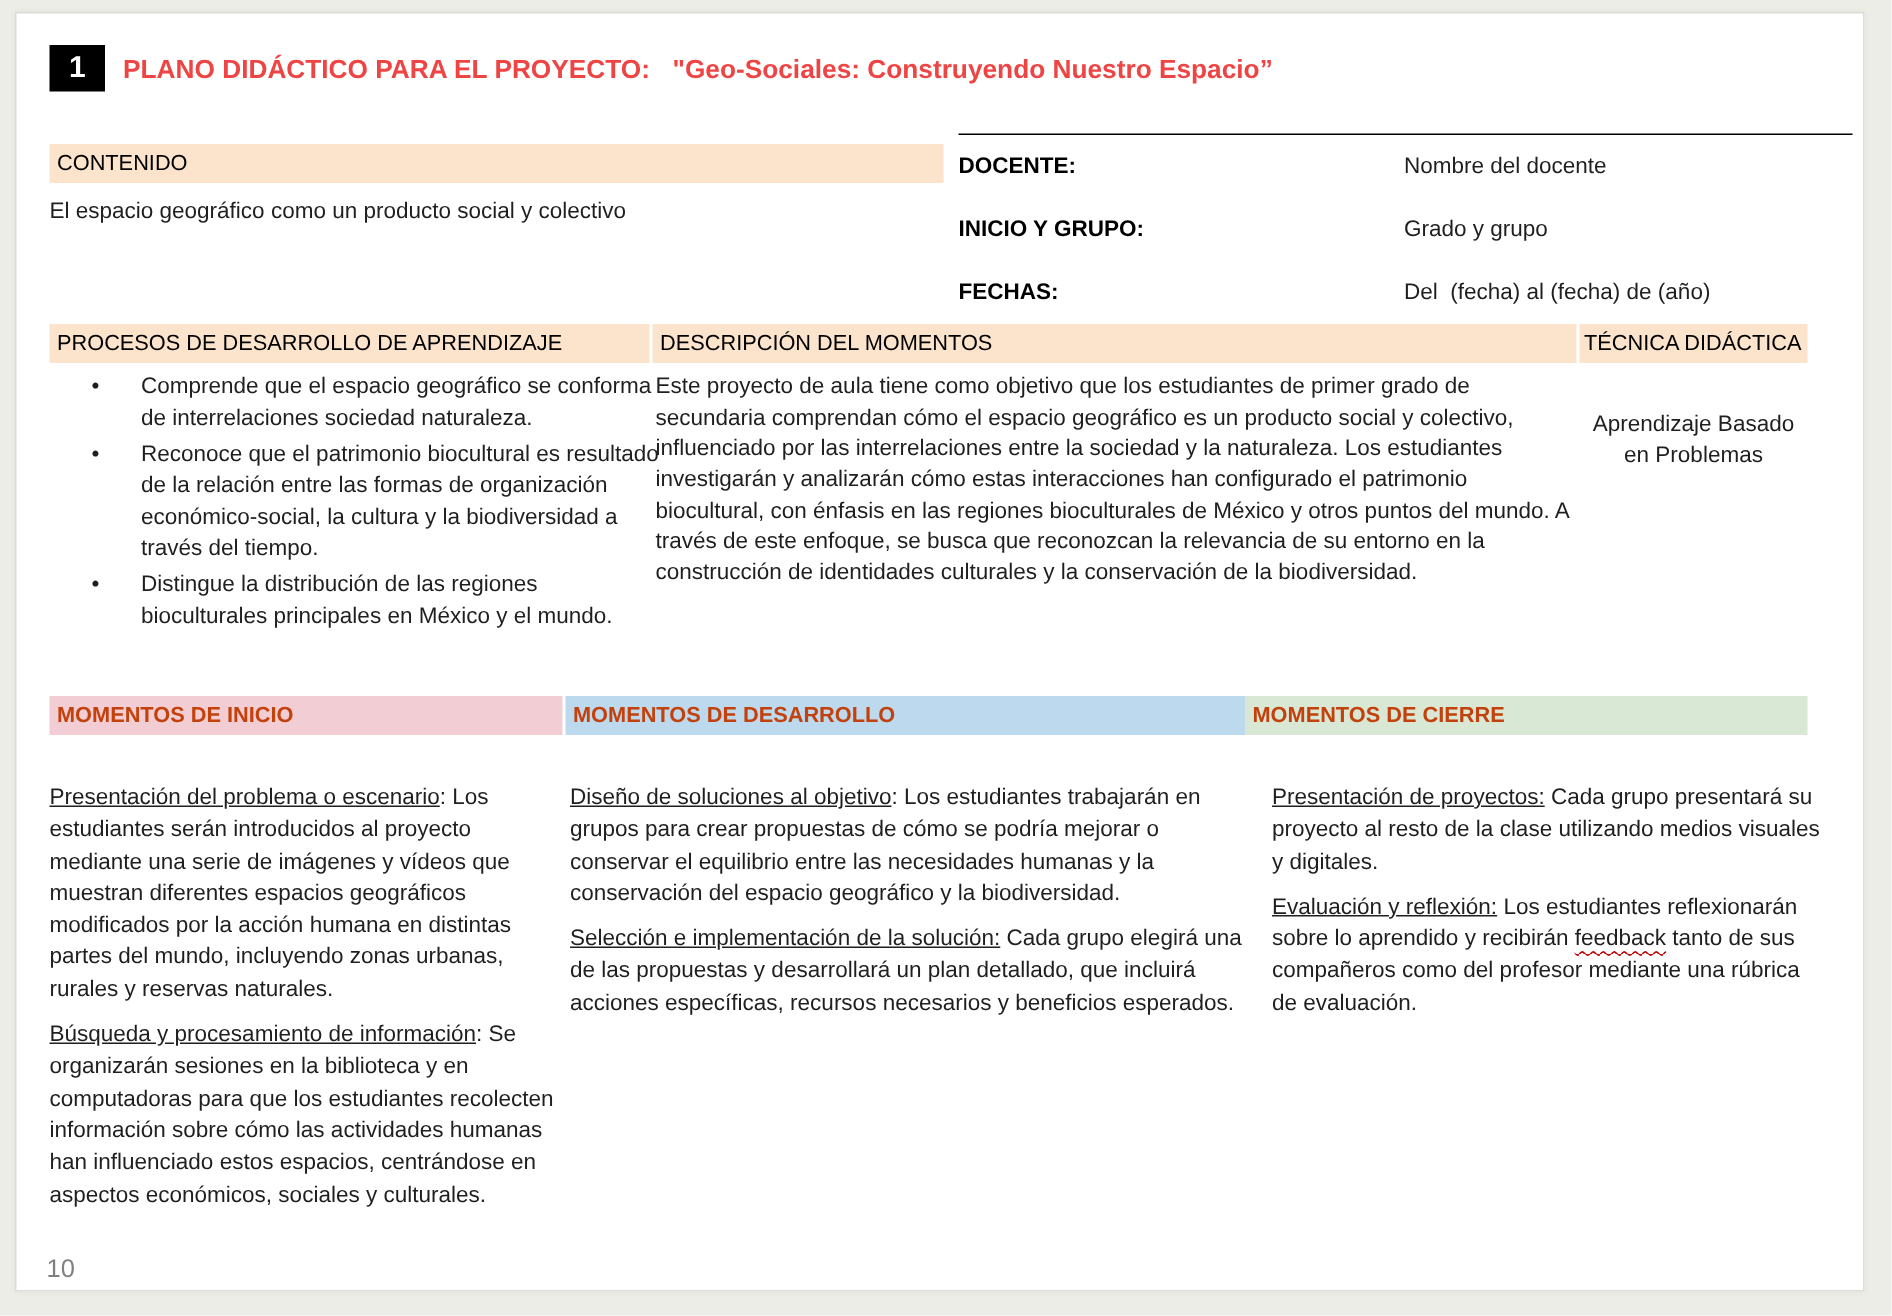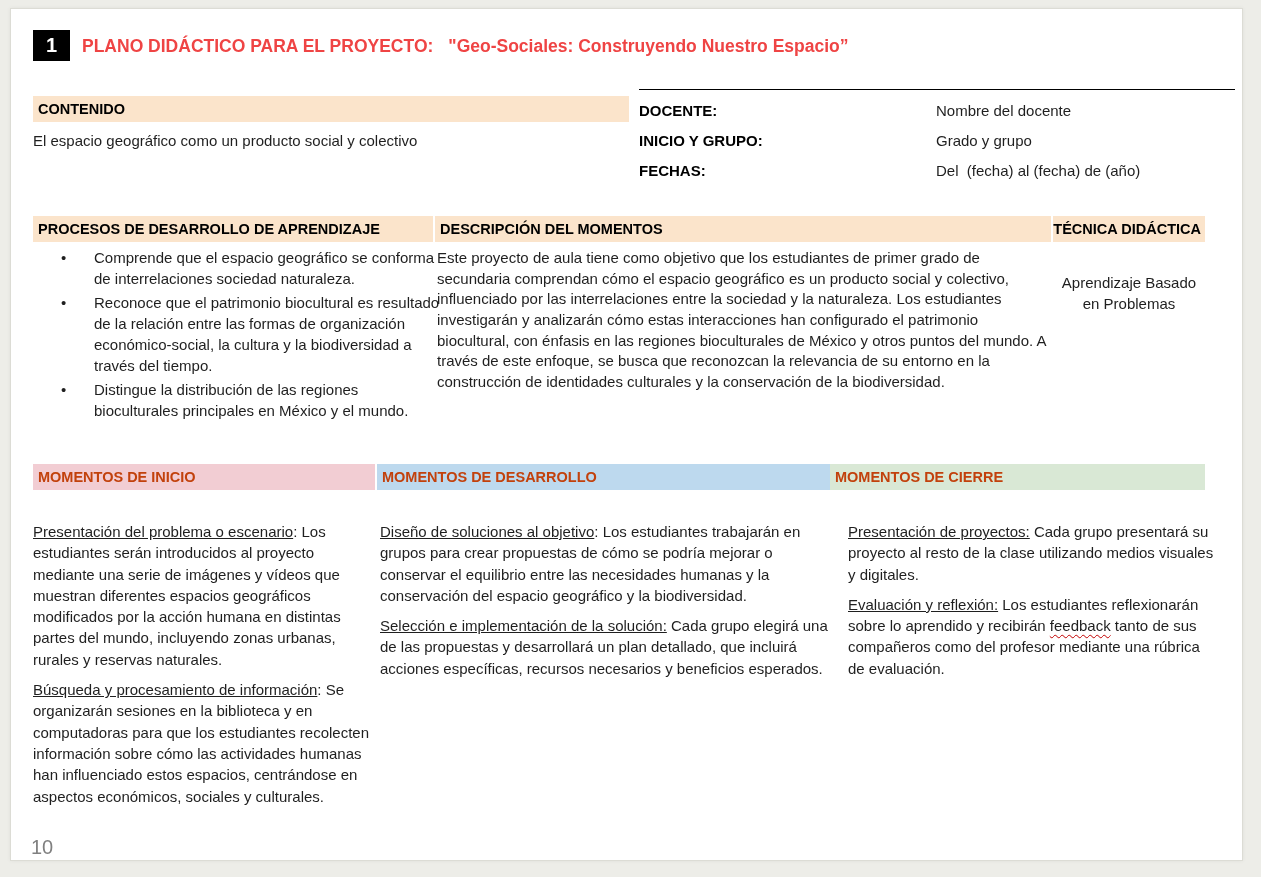--- a/index.html
+++ b/index.html
@@ -32,33 +32,33 @@
     left: 71px; top: 27px;
     font-size: 17.5px; font-weight: bold; color: #ef4444;
     white-space: nowrap;
   }
   .doc-title .subtitle { margin-left: 15px; }
 
   
   .hdr {
     height: 26px; line-height: 26px;
     background: var(--peach, #FBE4CB);
-    font-weight: bold; font-size: 14.5px; color: #000;
+    font-weight: normal; font-size: 14.5px; color: #000;
     padding-left: 5px; white-space: nowrap; overflow: hidden;
   }
   .contenido-bar { left: 22px; top: 87px; width: 596px; }
   .contenido-body { left: 22px; top: 121px; width: 596px; font-size: 15px; line-height: 1.4; }
 
   
   .info {
     left: 628px; top: 80px; width: 596px;
     border-top: 1.5px solid #000;
     padding-top: 12px;
     display: grid; grid-template-columns: 297px 1fr;
-    row-gap: 13px; font-size: 15px;
+    row-gap: 25px; font-size: 15px;
   }
   .info-label { font-weight: bold; color: #000; }
   .info-value { white-space: pre-wrap; }
 
   
   .cell-procesos    { left: 22px;   top: 207px; width: 400px; }
   .cell-descripcion { left: 424px;  top: 207px; width: 616px; }
   .cell-tecnica     { left: 1042px; top: 207px; width: 152px; text-align: right; padding-right: 4px; padding-left: 0; }
 
   .bullets { left: 22px; top: 238px; width: 408px; font-size: 15px; line-height: 1.4; }
@@ -86,21 +86,21 @@
   .m-col p { margin: 0 0 9px 0; }
   .lead { text-decoration: underline; }
   .squiggle {
     text-decoration-line: underline;
     text-decoration-style: wavy;
     text-decoration-color: var(--squiggle, #C00000);
     text-decoration-thickness: 1px;
     text-underline-offset: 3px;
   }
 
-  .page-number { left: 20px; top: 827px; font-size: 20px; color: var(--page-number, #808080); text-align: right; }
+  .page-number { left: 20px; top: 827px; font-size: 17px; color: var(--page-number, #808080); text-align: right; }
 </style>
 </head>
 <body>
 
 <div class="page">
 
   <div class="abs num-box">1</div>
   <div class="abs doc-title">
     <span>PLANO DIDÁCTICO PARA EL PROYECTO:</span><span class="subtitle">"Geo-Sociales: Construyendo Nuestro Espacio”</span>
   </div>

